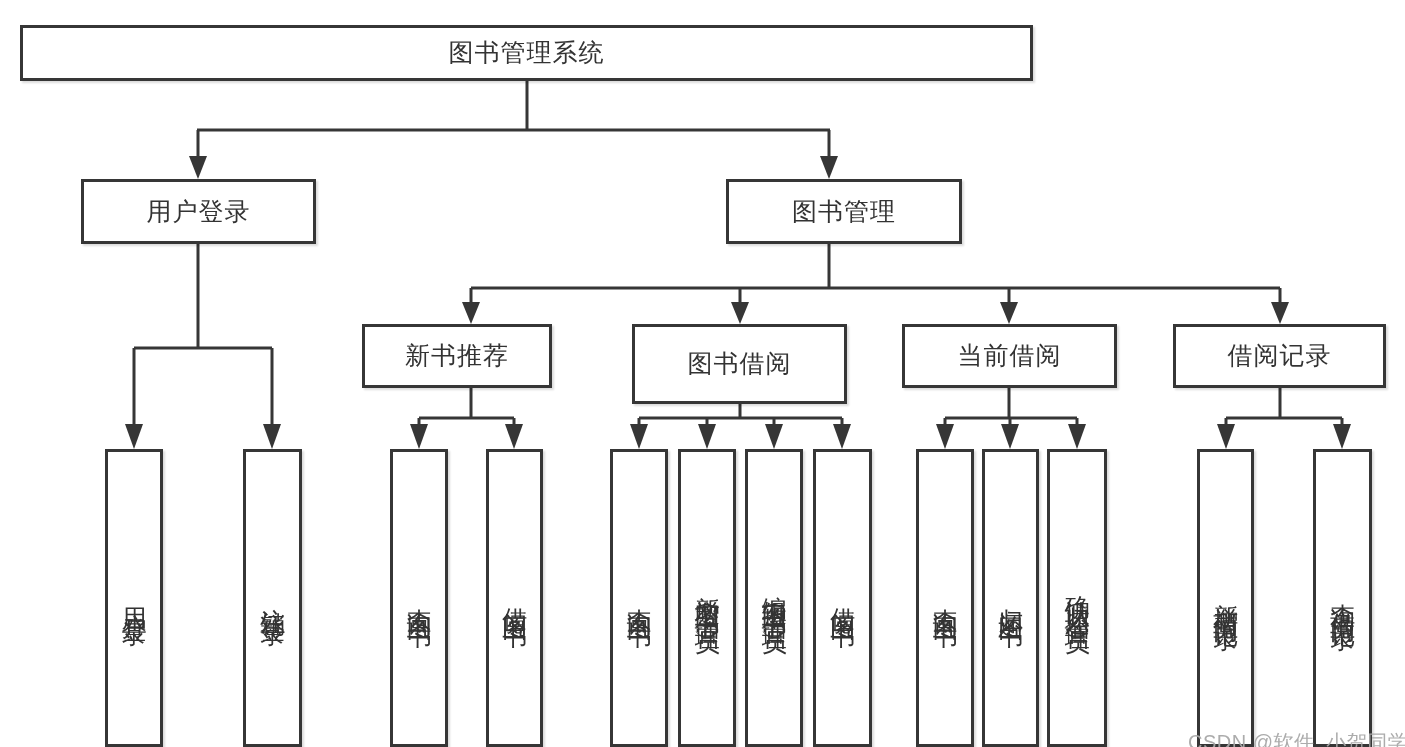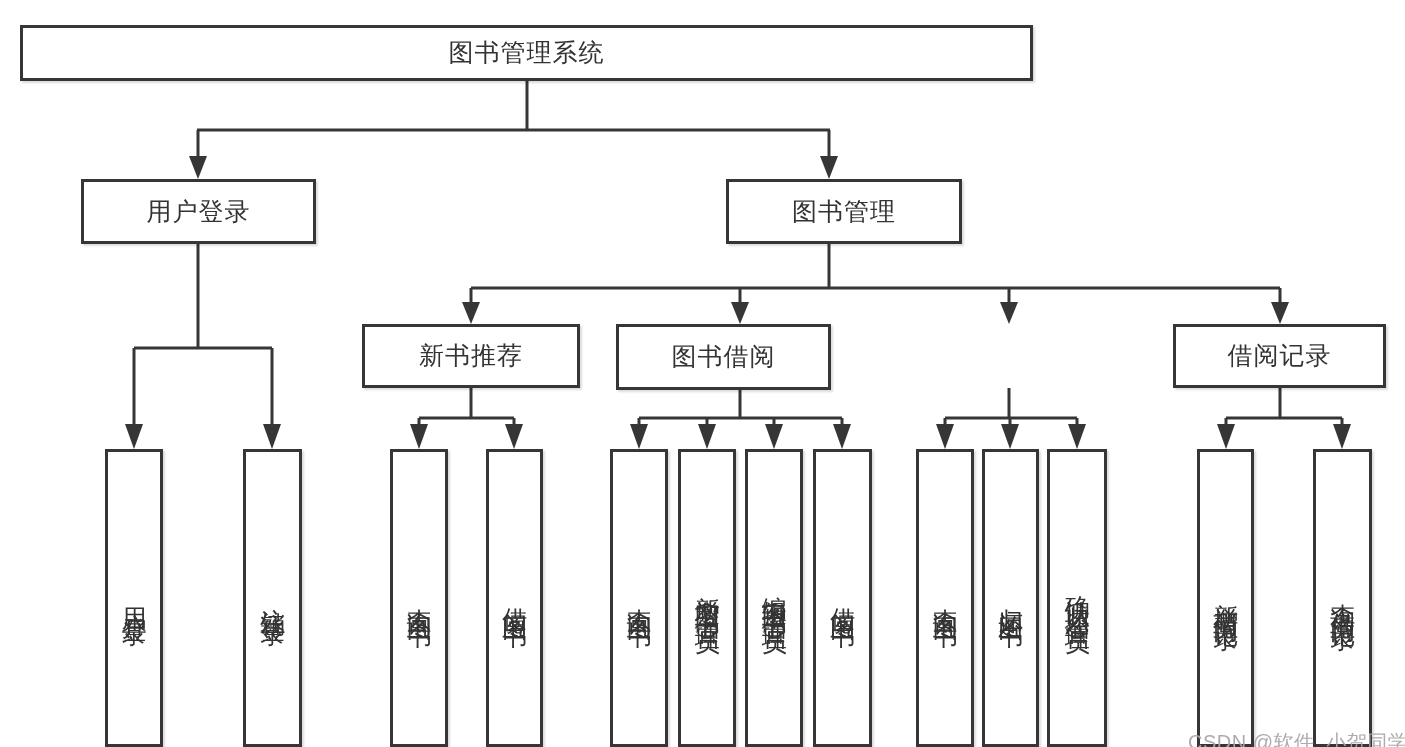--- a/index.html
+++ b/index.html
@@ -91,25 +91,28 @@
     <span class="txt">图书管理系统</span>
   </div>
 
   <div class="box label-h" style="left:81px;top:167px;width:235px;height:65px">
     <span class="txt">用户登录</span>
   </div>
   <div class="box label-h" style="left:726px;top:167px;width:236px;height:65px">
     <span class="txt">图书管理</span>
   </div>
 
-  <div class="box label-h" style="left:362px;top:312px;width:218px;height:64px">
+  <div class="box label-h" style="left:362px;top:312px;width:190px;height:64px">
     <span class="txt">新书推荐</span>
   </div>
-  <div class="box label-h" style="left:616px;top:312px;width:215px;height:66px">
+  <div class="box label-h" style="left:632px;top:312px;width:215px;height:80px">
     <span class="txt">图书借阅</span>
+  </div>
+  <div class="box label-h" style="left:902px;top:312px;width:215px;height:64px">
+    <span class="txt">当前借阅</span>
   </div>
   <div class="box label-h" style="left:1173px;top:312px;width:213px;height:64px">
     <span class="txt">借阅记录</span>
   </div>
 
   <div class="box label-v" style="left:105px;top:437px;width:58px;height:298px">
     <span class="txt">用户登录</span>
   </div>
   <div class="box label-v" style="left:243px;top:437px;width:59px;height:298px">
     <span class="txt">注销登录</span>

